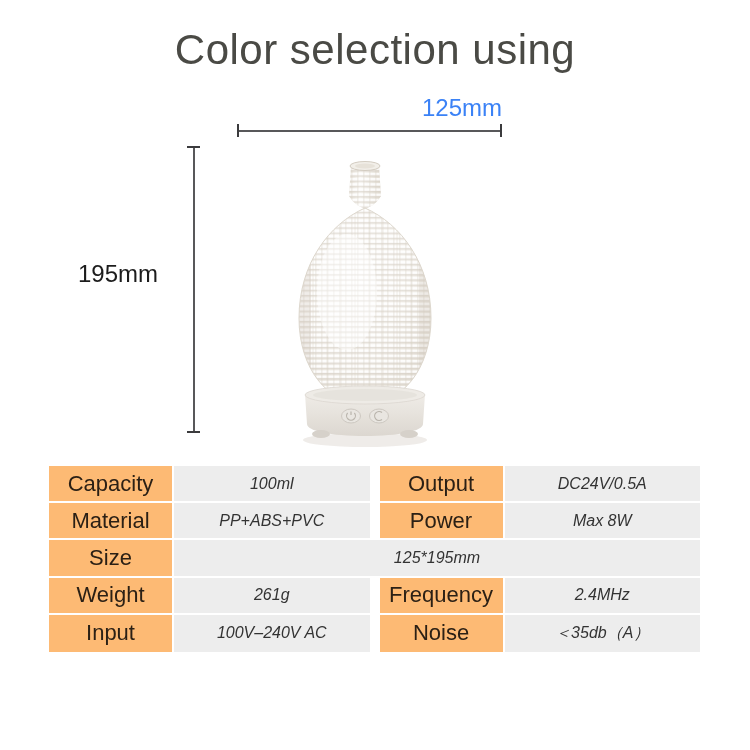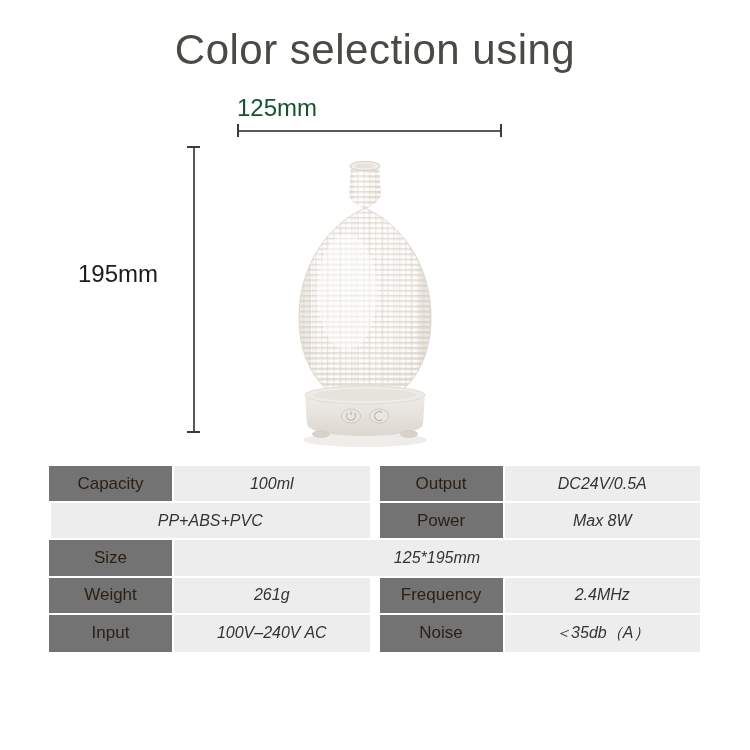--- a/index.html
+++ b/index.html
@@ -61,23 +61,23 @@
     height: 13px;
     background: #3b3b3d;
   }
   #width-dimension .cap.left  { left: 0; }
   #width-dimension .cap.right { right: 0; }
   #width-label {
     position: absolute;
     left: 237px;
     top: 4px;
     width: 265px;
-    text-align: left;
+    text-align: right;
     font-size: 24px;
-    color: #14532d;
+    color: #3b82f6;
     letter-spacing: 0px;
   }
 
   
   #height-dimension {
     position: absolute;
     left: 193px;
     top: 56px;
     width: 1px;
     height: 287px;
@@ -134,23 +134,23 @@
   }
   .spec-half {
     display: flex;
     flex: 1 1 50%;
     min-width: 0;
   }
   .spec-half + .spec-half { margin-left: 10px; }
   .spec-label {
     width: 123px;
     flex: 0 0 123px;
-    background: #737373;
+    background: #fdba74;
     color: #2b2015;
-    font-size: 17px;
+    font-size: 22px;
     display: flex;
     align-items: center;
     justify-content: center;
     border-bottom: 2px solid #ffffff;
     box-sizing: border-box;
     white-space: nowrap;
   }
   .spec-value {
     flex: 1 1 auto;
     background: #ededed;
@@ -301,20 +301,21 @@
       <div class="spec-value">100ml</div>
     </div>
     <div class="spec-half">
       <div class="spec-label">Output</div>
       <div class="spec-value">DC24V/0.5A</div>
     </div>
   </div>
 
   <div class="spec-row">
     <div class="spec-half">
+      <div class="spec-label">Material</div>
       <div class="spec-value">PP+ABS+PVC</div>
     </div>
     <div class="spec-half">
       <div class="spec-label">Power</div>
       <div class="spec-value">Max  8W</div>
     </div>
   </div>
 
   <div class="spec-row">
     <div class="spec-half">

